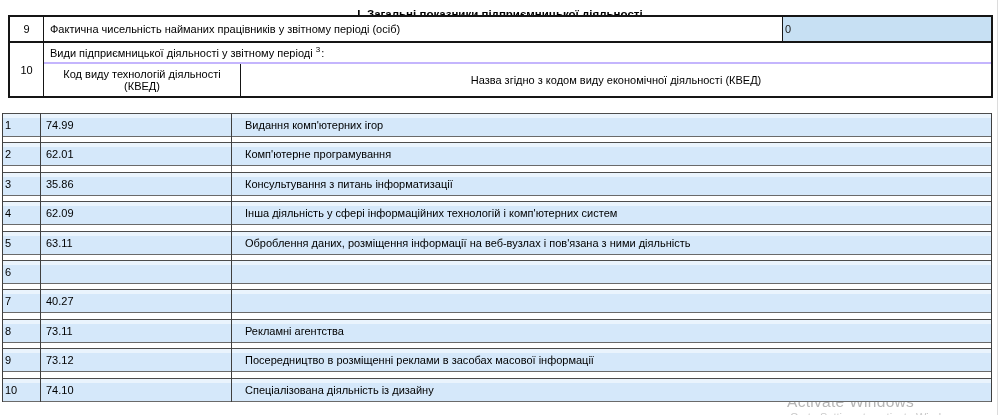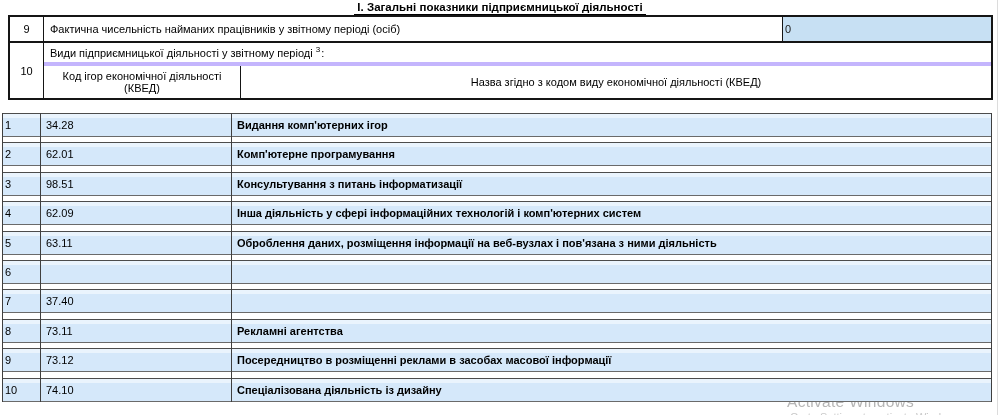--- a/index.html
+++ b/index.html
@@ -3,49 +3,49 @@
 <meta charset="utf-8">
 <style>
   html,body{margin:0;padding:0;}
   body{
     width:1000px;height:415px;position:relative;overflow:hidden;
     background:#ffffff;font-family:"Liberation Sans",sans-serif;color:#000;
   }
   
   .page-title{position:absolute;top:1px;left:0;width:1000px;text-align:center;
     font-size:11.5px;font-weight:bold;}
-  .page-title span{display:inline-block;border-bottom:1.5px solid #000;padding:0 3px 1px 3px;}
+  .page-title span{display:inline-block;border-bottom:1.5px solid #000;padding:7px 3px 1px 3px;}
   
   .ttable{position:absolute;left:8px;top:15px;width:981px;border:2px solid #151515;background:#fff;}
   .t-row1{display:flex;height:24px;border-bottom:2px solid #151515;align-items:stretch;}
   .t-cell{display:flex;align-items:center;font-size:11px;}
   .t-num{width:33px;border-right:1.5px solid #151515;justify-content:center;}
   .t-label{flex:1;padding-left:6px;}
   .t-value{width:206px;border-left:1.5px solid #151515;background:#c7e0f3;padding-left:2px;color:#1c1c1c;}
   .t-row2{display:flex;align-items:stretch;}
   .t-num2{width:33px;border-right:1.5px solid #151515;display:flex;align-items:center;justify-content:center;font-size:11px;}
   .t-right{flex:1;display:flex;flex-direction:column;}
-  .t-sub-a{height:19px;border-bottom:4px solid #c4b5fd;display:flex;align-items:center;padding-left:6px;font-size:11px;}
+  .t-sub-a{height:19px;border-bottom:2px solid #c4b5fd;display:flex;align-items:center;padding-left:6px;font-size:11px;}
   .t-sub-a .sup{vertical-align:super;font-size:8px;line-height:0;margin:0 1px 0 3px;position:relative;top:-3px;}
   .t-sub-b{display:flex;height:32px;}
   .t-code-h{width:188px;border-right:1px solid #151515;display:flex;align-items:center;justify-content:center;
     text-align:center;font-size:11px;line-height:12.5px;padding:0 4px;}
   .t-name-h{flex:1;display:flex;align-items:center;justify-content:center;text-align:right;font-size:11px;}
   
   .ktable{position:absolute;left:2px;top:113px;width:990px;}
   .vline{position:absolute;top:0;bottom:0;width:1px;background:#3f3f3f;z-index:3;}
   .vline.v0{left:0;} .vline.v1{left:38px;} .vline.v2{left:229px;} .vline.v3{left:989px;}
   .krow{height:24px;margin-bottom:5.4px;box-sizing:border-box;
     border-top:1px solid #4c4c4c;border-bottom:1px solid #6a6a6a;
     background:linear-gradient(to bottom,#eaf4fd 0px,#eaf4fd 4px,#d5e8fa 4px);
     display:flex;align-items:center;font-size:11px;position:relative;z-index:1;}
   .krow:last-child{margin-bottom:0;}
   .krow-num{width:38px;padding-left:3px;box-sizing:border-box;}
   .krow-code{width:191px;padding-left:6px;box-sizing:border-box;}
-  .krow-name{flex:1;padding-left:6px;box-sizing:border-box;font-weight:bold;}
+  .krow-name{flex:1;padding-left:14px;box-sizing:border-box;}
   
   .page-edge{position:absolute;top:0;right:2px;width:1px;height:415px;background:#dcdcdc;}
   .watermark{position:absolute;left:787px;top:393px;font-size:15.5px;color:rgba(120,120,120,0.55);
     letter-spacing:0.3px;}
   .watermark2{position:absolute;left:790px;top:411px;font-size:11px;color:rgba(130,130,130,0.45);}
 </style>
 </head>
 <body>
 
 <div class="page-title">
@@ -60,44 +60,44 @@
   </div>
   <div class="t-row2">
     <div class="t-num2">10</div>
     <div class="t-right">
       <div class="t-sub-a">
         <span>Види підприємницької діяльності у звітному періоді</span>
         <span class="sup">3</span>
         <span>:</span>
       </div>
       <div class="t-sub-b">
-        <div class="t-code-h">Код ігор економічної діяльності (КВЕД)</div>
+        <div class="t-code-h">Код виду технологій діяльності (КВЕД)</div>
         <div class="t-name-h">Назва згідно з кодом виду економічної діяльності (КВЕД)</div>
       </div>
     </div>
   </div>
 </div>
 
 <div class="ktable">
   <div id="krows">
   <div class="krow">
     <div class="krow-num">1</div>
-    <div class="krow-code">34.28</div>
+    <div class="krow-code">74.99</div>
     <div class="krow-name">Видання комп'ютерних ігор</div>
   </div>
 
   <div class="krow">
     <div class="krow-num">2</div>
     <div class="krow-code">62.01</div>
     <div class="krow-name">Комп'ютерне програмування</div>
   </div>
 
   <div class="krow">
     <div class="krow-num">3</div>
-    <div class="krow-code">98.51</div>
+    <div class="krow-code">35.86</div>
     <div class="krow-name">Консультування з питань інформатизації</div>
   </div>
 
   <div class="krow">
     <div class="krow-num">4</div>
     <div class="krow-code">62.09</div>
     <div class="krow-name">Інша діяльність у сфері інформаційних технологій і комп'ютерних систем</div>
   </div>
 
   <div class="krow">
@@ -105,21 +105,21 @@
     <div class="krow-code">63.11</div>
     <div class="krow-name">Оброблення даних, розміщення інформації на веб-вузлах і пов'язана з ними діяльність</div>
   </div>
 
   <div class="krow">
     <div class="krow-num">6</div>
   </div>
 
   <div class="krow">
     <div class="krow-num">7</div>
-    <div class="krow-code">37.40</div>
+    <div class="krow-code">40.27</div>
   </div>
 
   <div class="krow">
     <div class="krow-num">8</div>
     <div class="krow-code">73.11</div>
     <div class="krow-name">Рекламні агентства</div>
   </div>
 
   <div class="krow">
     <div class="krow-num">9</div>

